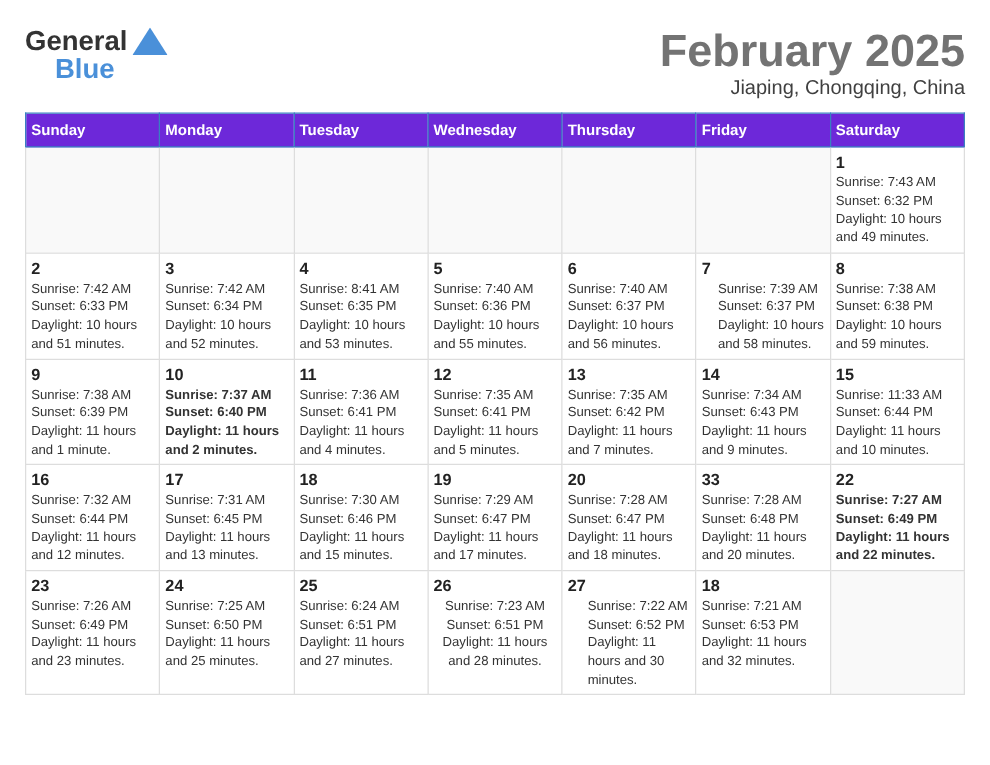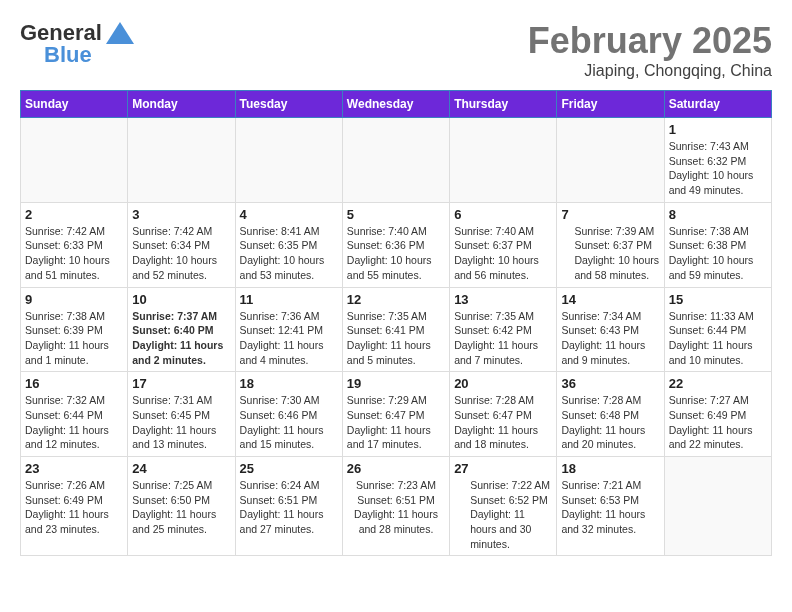--- a/index.html
+++ b/index.html
@@ -169,21 +169,21 @@
         </td>
         <td>
           <div class="day-number">10</div>
           <div class="day-info" style="white-space: pre-line; font-weight: bold;">Sunrise: 7:37 AM
 Sunset: 6:40 PM
 Daylight: 11 hours and 2 minutes.</div>
         </td>
         <td>
           <div class="day-number">11</div>
           <div class="day-info" style="white-space: pre-line;">Sunrise: 7:36 AM
-Sunset: 12:41 PM
+Sunset: 6:41 PM
 Daylight: 11 hours and 4 minutes.</div>
         </td>
         <td>
           <div class="day-number">12</div>
           <div class="day-info" style="white-space: pre-line;">Sunrise: 7:35 AM
 Sunset: 6:41 PM
 Daylight: 11 hours and 5 minutes.</div>
         </td>
         <td>
           <div class="day-number">13</div>
@@ -229,28 +229,28 @@
 Sunset: 6:47 PM
 Daylight: 11 hours and 17 minutes.</div>
         </td>
         <td>
           <div class="day-number">20</div>
           <div class="day-info" style="white-space: pre-line;">Sunrise: 7:28 AM
 Sunset: 6:47 PM
 Daylight: 11 hours and 18 minutes.</div>
         </td>
         <td>
-          <div class="day-number">36</div>
+          <div class="day-number">33</div>
           <div class="day-info" style="white-space: pre-line;">Sunrise: 7:28 AM
 Sunset: 6:48 PM
 Daylight: 11 hours and 20 minutes.</div>
         </td>
         <td>
           <div class="day-number">22</div>
-          <div class="day-info" style="white-space: pre-line;">Sunrise: 7:27 AM
+          <div class="day-info" style="white-space: pre-line; font-weight: bold;">Sunrise: 7:27 AM
 Sunset: 6:49 PM
 Daylight: 11 hours and 22 minutes.</div>
         </td>
       </tr>
       <tr>
         <td>
           <div class="day-number">23</div>
           <div class="day-info" style="white-space: pre-line;">Sunrise: 7:26 AM
 Sunset: 6:49 PM
 Daylight: 11 hours and 23 minutes.</div>

